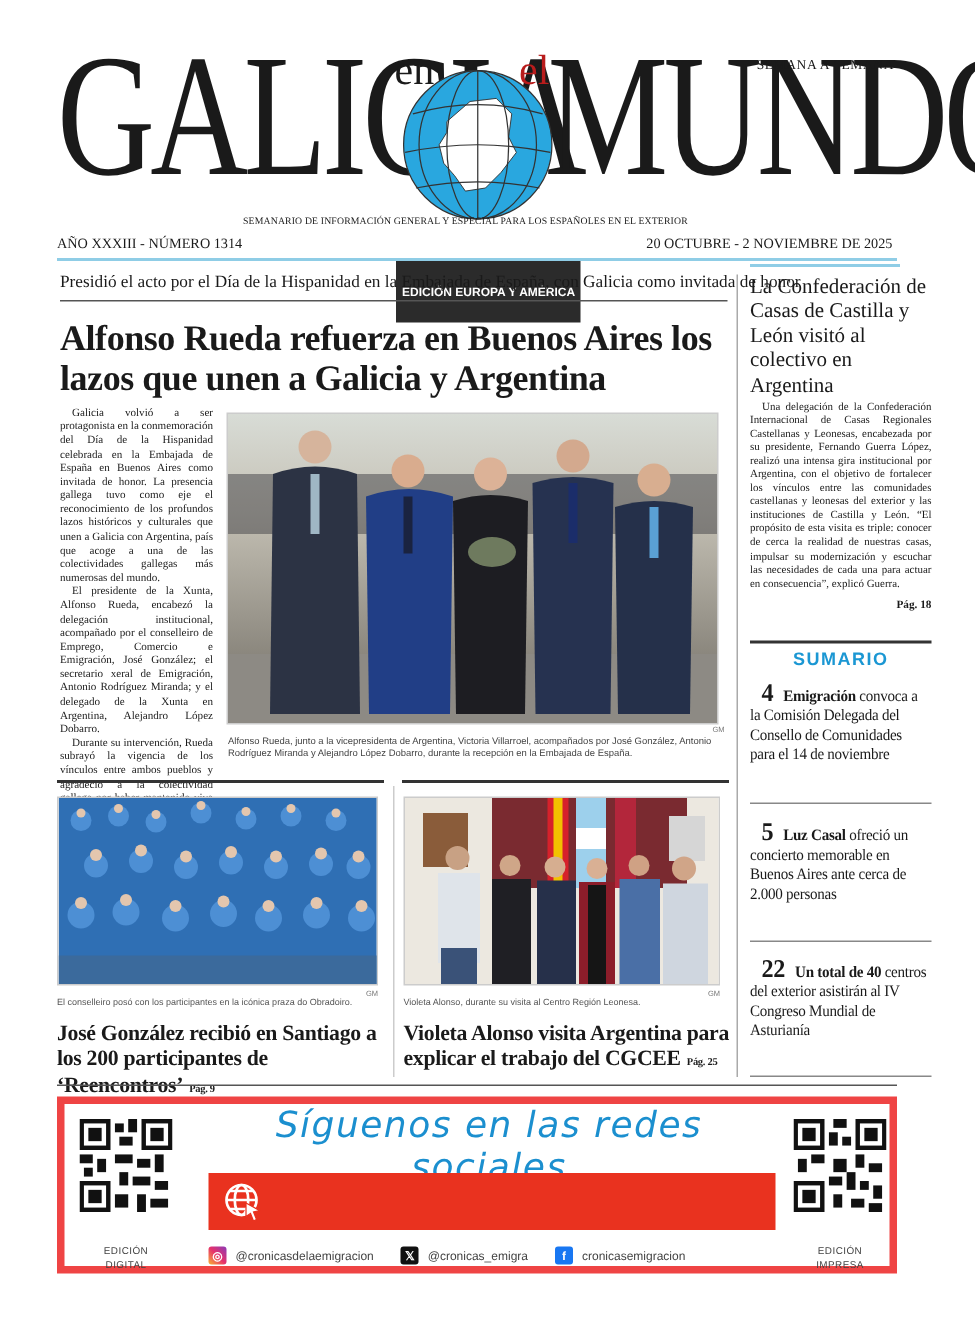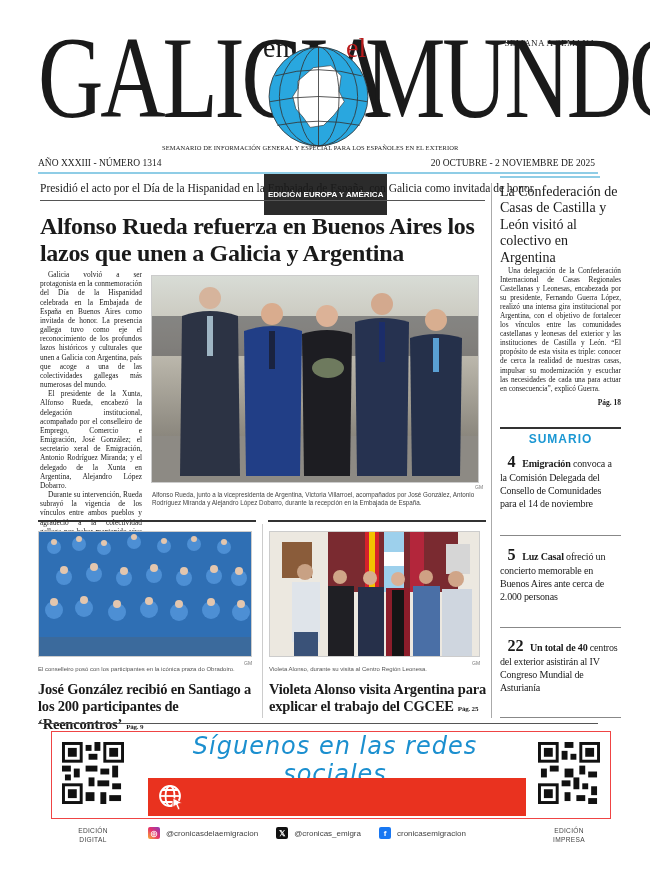--- a/index.html
+++ b/index.html
@@ -50,21 +50,21 @@
   .side-body p { text-indent: 8px; }
   .side-rule { position: absolute; left: 500px; width: 121px; height: 2px; background: #333; }
   .sumario-title { position: absolute; left: 500px; top: 432px; width: 121px; text-align: center; font-family: "Liberation Sans", sans-serif; font-weight: bold; font-size: 12px; letter-spacing: 1px; color: #1b97d3; }
   .sum-item { position: absolute; left: 500px; width: 124px; font-size: 10.6px; line-height: 1.2; font-weight: bold; letter-spacing: -0.2px; transform: scaleX(0.95); transform-origin: left top; }
   .sum-item .num { font-size: 17px; font-weight: bold; margin-right: 7px; margin-left: 8px; }
   .sum-item .txt { font-weight: normal; }
   .sum-rule { position: absolute; left: 500px; width: 121px; height: 1px; background: #888; }
 
   
   .footer-rule { position: absolute; left: 38px; top: 723px; width: 560px; height: 1px; background: #555; }
-  .promo { position: absolute; left: 51px; top: 731px; width: 560px; height: 88px; border: 1px solid #ef4444; background: #fff; }
+  .promo { position: absolute; left: 38px; top: 731px; width: 560px; height: 118px; border: 5px solid #ef4444; background: #fff; }
   .qr { position: absolute; top: 10px; width: 62px; height: 62px; }
   .qr-label { position: absolute; top: 95px; width: 62px; text-align: center; font-family: "Liberation Sans", sans-serif; font-size: 6.6px; line-height: 1.3; color: #444; letter-spacing: 0.3px; }
   .promo-slogan { position: absolute; left: 93px; top: 0px; width: 380px; text-align: center; font-family: "DejaVu Sans", sans-serif; font-style: italic; font-size: 24px; color: #1b8fcf; letter-spacing: 1px; font-weight: 300; }
   .promo-web { position: absolute; left: 96px; top: 46px; width: 378px; height: 38px; background: #e9321f; display: flex; align-items: center; padding-left: 10px; }
   .promo-web-text { font-family: "Liberation Sans", sans-serif; font-size: 20px; color: #fff; margin-left: 8px; letter-spacing: -0.2px; }
   .socials { position: absolute; left: 96px; top: 95px; width: 378px; display: flex; align-items: center; font-family: "Liberation Sans", sans-serif; font-size: 8px; color: #444; }
   .soc { display: flex; align-items: center; margin-right: 18px; }
   .soc-icon { width: 12px; height: 12px; border-radius: 2px; margin-right: 6px; display: flex; align-items: center; justify-content: center; color: #fff; font-size: 8px; font-weight: bold; }
   .ig { background: linear-gradient(45deg, #f9b234, #e6316b, #8a3ab9); }
   .xx { background: #111; }

